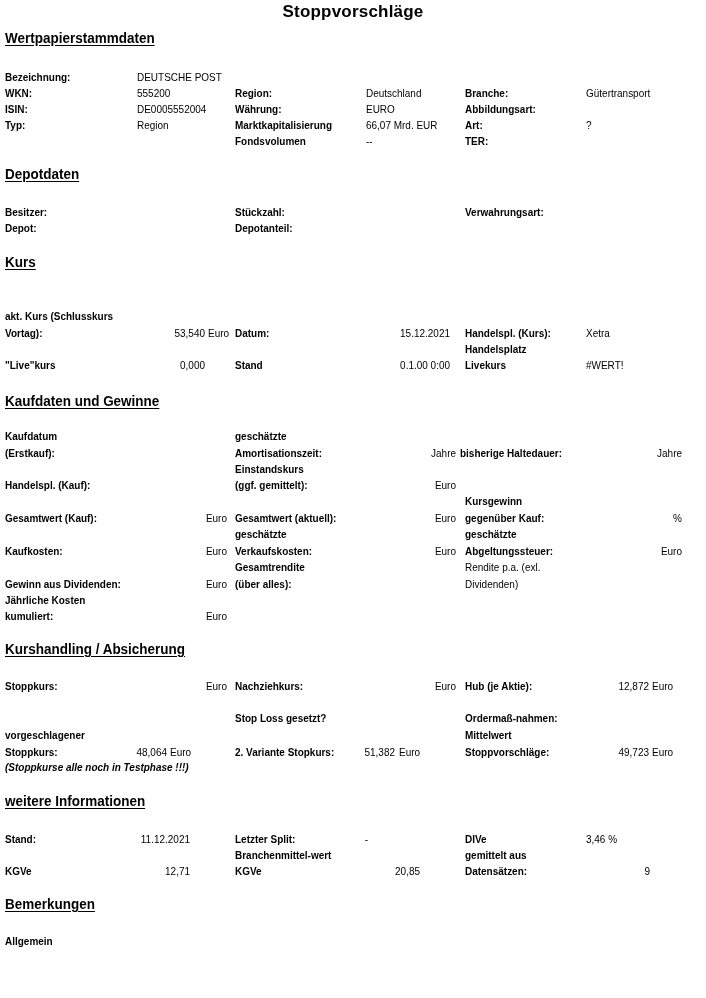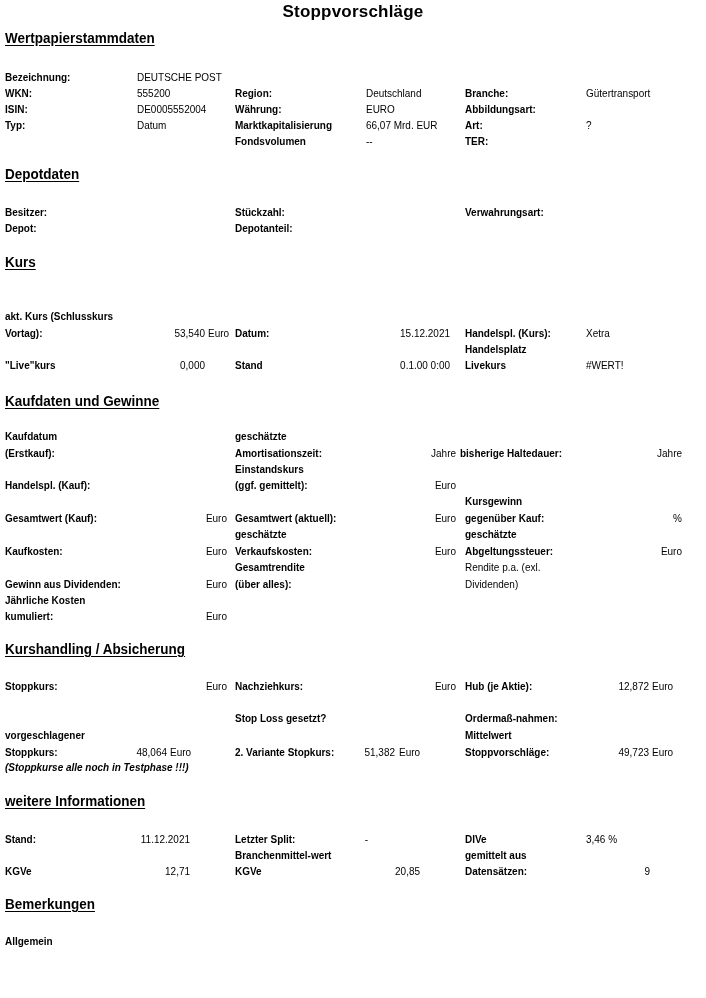--- a/index.html
+++ b/index.html
@@ -83,21 +83,21 @@
 <div class="cell val" style="left:586px; top:87px;">Gütertransport</div>
 
 <div class="cell lbl" style="left:5px; top:103px;">ISIN:</div>
 <div class="cell val" style="left:137px; top:103px;">DE0005552004</div>
 <div class="cell lbl" style="left:235px; top:103px;">Währung:</div>
 <div class="cell val" style="left:366px; top:103px;">EURO</div>
 <div class="cell lbl" style="left:465px; top:103px;">Abbildungsart:</div>
 <div class="cell val" style="left:586px; top:103px;"></div>
 
 <div class="cell lbl" style="left:5px; top:119px;">Typ:</div>
-<div class="cell val" style="left:137px; top:119px;">Datum</div>
+<div class="cell val" style="left:137px; top:119px;">Region</div>
 <div class="cell lbl" style="left:235px; top:119px;">Marktkapitalisierung</div>
 <div class="cell val" style="left:366px; top:119px;">66,07 Mrd. EUR</div>
 <div class="cell lbl" style="left:465px; top:119px;">Art:</div>
 <div class="cell val" style="left:586px; top:119px;">?</div>
 
 <div class="cell lbl" style="left:235px; top:135px;">Fondsvolumen</div>
 <div class="cell val" style="left:366px; top:135px;">--</div>
 <div class="cell lbl" style="left:465px; top:135px;">TER:</div>
 <div class="cell val" style="left:586px; top:135px;"></div>
 

